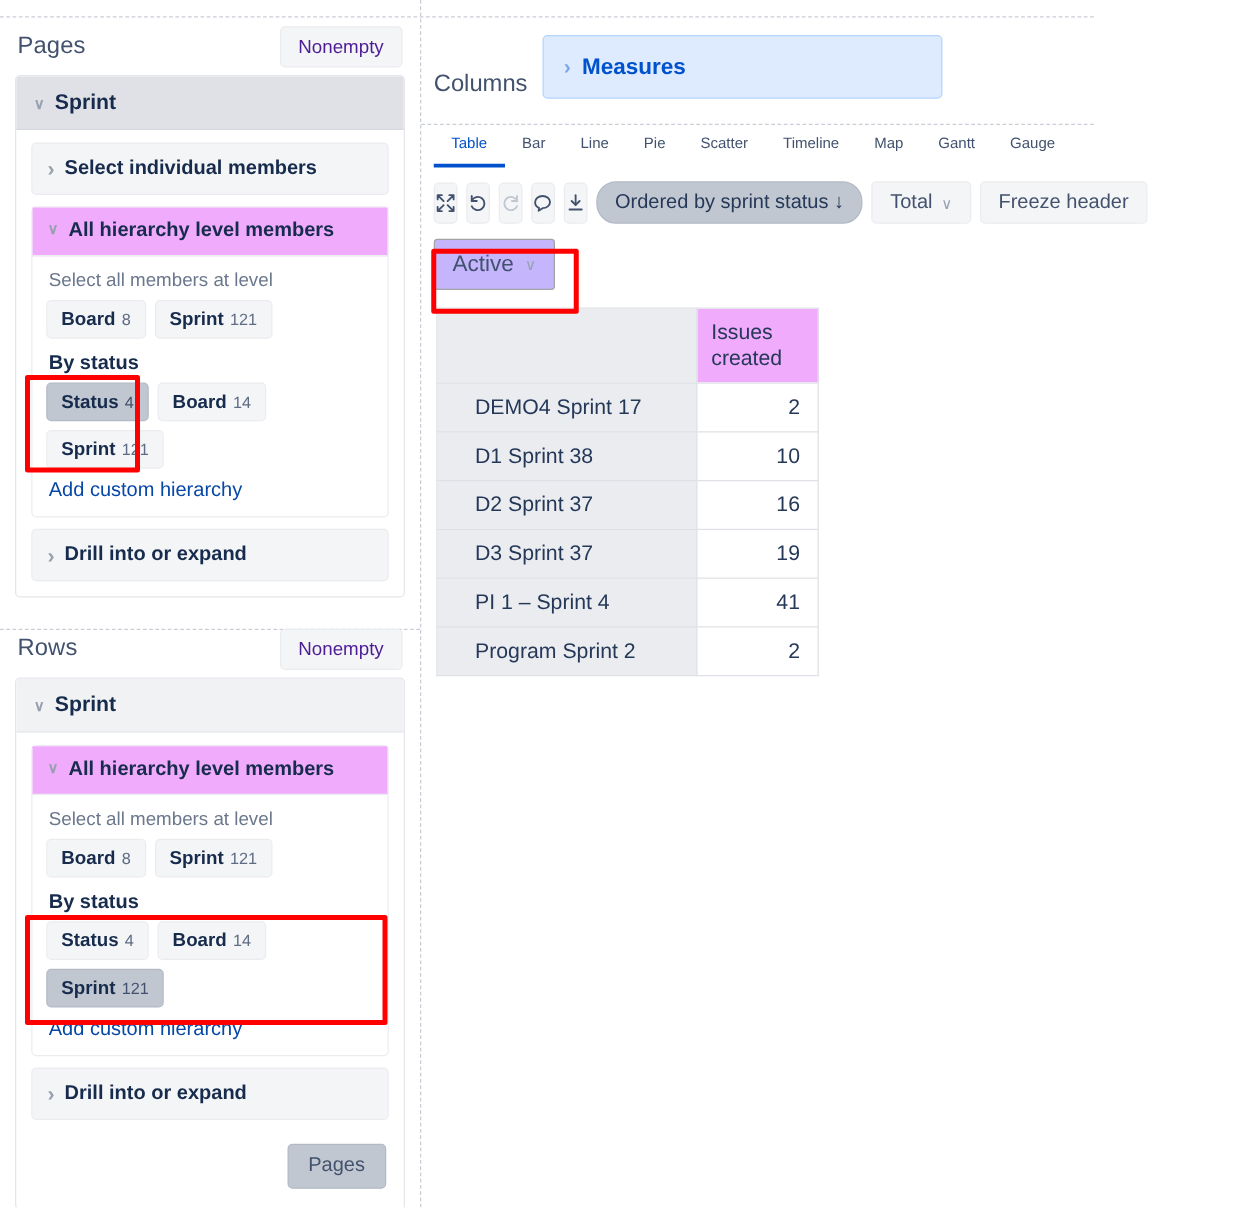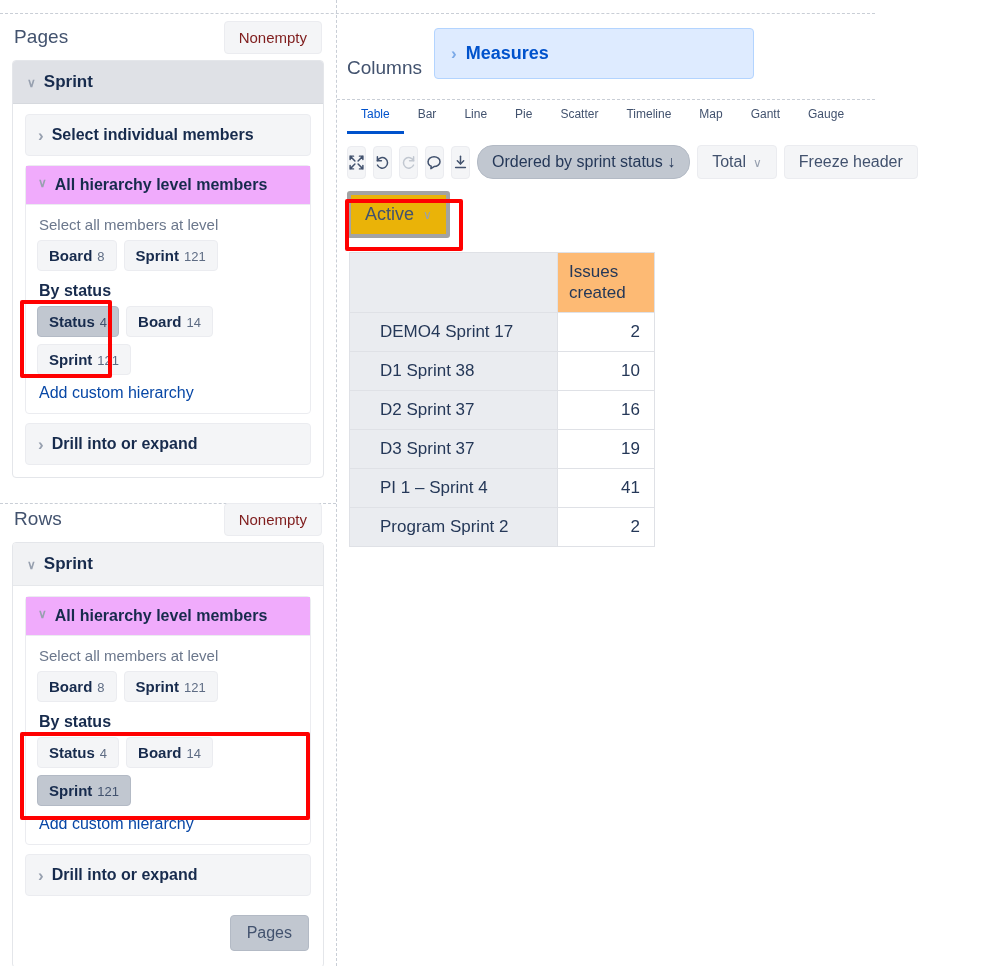--- a/index.html
+++ b/index.html
@@ -26,21 +26,21 @@
   
   .left-pane { position: absolute; left: 0; top: 14px; width: 336px; bottom: 0; }
   .shelf { position: relative; padding: 0 12px; }
   .shelf-head {
     display: flex; align-items: center; justify-content: space-between;
     height: 46px; padding: 0 2px;
   }
   .shelf-title { font-size: 19px; font-weight: 400; color: #42526e; letter-spacing: .1px; }
   .btn-nonempty {
     background: #f4f5f7; border: 1px solid #ebecf0; border-radius: 4px;
-    font-size: 15px; color: #7f1d1d; padding: 7px 14px;
+    font-size: 15px; color: #4c1d95; padding: 7px 14px;
     font-family: "Liberation Sans", sans-serif;
     text-align: right;
   }
 
   
   .dim-card {
     border: 1px solid #e4e6ea; border-radius: 4px; background: #fff;
     overflow: hidden;
   }
   .dim-head {
@@ -132,35 +132,35 @@
   .tb-btn {
     background: #f4f5f7; border: 1px solid #ebecf0; border-radius: 4px;
     font-size: 16px; color: #42526e; padding: 7px 14px; white-space: nowrap;
     font-family: "Liberation Sans", sans-serif;
     display: inline-flex; align-items: center; gap: 7px;
   }
   .tb-btn.active { background: #c1c7d0; border-color: #b3bac5; color: #253858; border-radius: 16px; }
 
   .status-row { padding: 12px 0 0 10px; position: relative; }
   .status-btn {
-    background: #eab308; border: 4px solid #a3a3a3; border-radius: 3px;
+    background: #c4b5fd; border: 1px solid #a3a3a3; border-radius: 3px;
     font-size: 18px; color: #42526e; padding: 9px 14px;
     font-family: "Liberation Sans", sans-serif;
     display: inline-flex; align-items: center; gap: 9px;
   }
 
   
   .pivot { margin: 14px 0 0 12px; border-collapse: collapse; }
   .pivot td, .pivot th {
     border: 1px solid #dfe1e6; font-size: 17px; color: #253858;
     font-weight: 400; vertical-align: middle;
   }
   .pivot th.corner { background: #eaecf0; width: 208px; height: 58px; }
   .pivot th.measure {
-    background: #fdba74; width: 97px; text-align: left; padding: 8px 11px;
+    background: #f0abfc; width: 97px; text-align: left; padding: 8px 11px;
     line-height: 1.25; font-weight: 400; margin-top: 24px;
   }
   .pivot td.rowhead { background: #eaecf0; padding: 9px 12px 9px 30px; }
   .pivot td.value { background: #ffffff; padding: 9px 14px; text-align: right; }
 </style>
 </head>
 <body>
 
 <div id="root">
 

